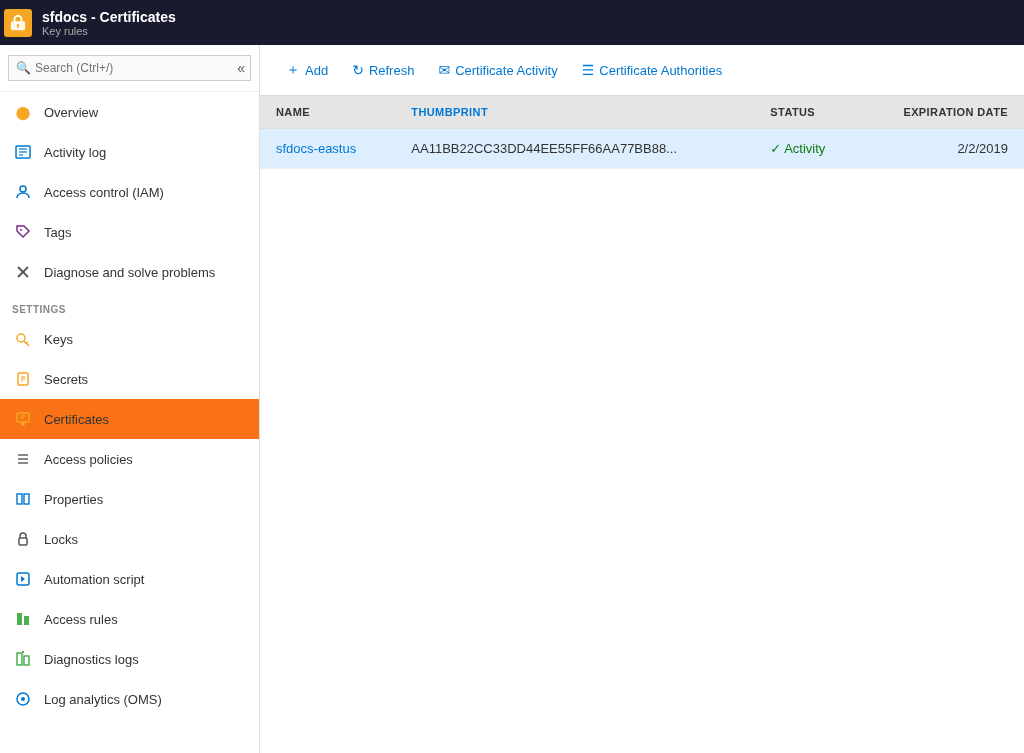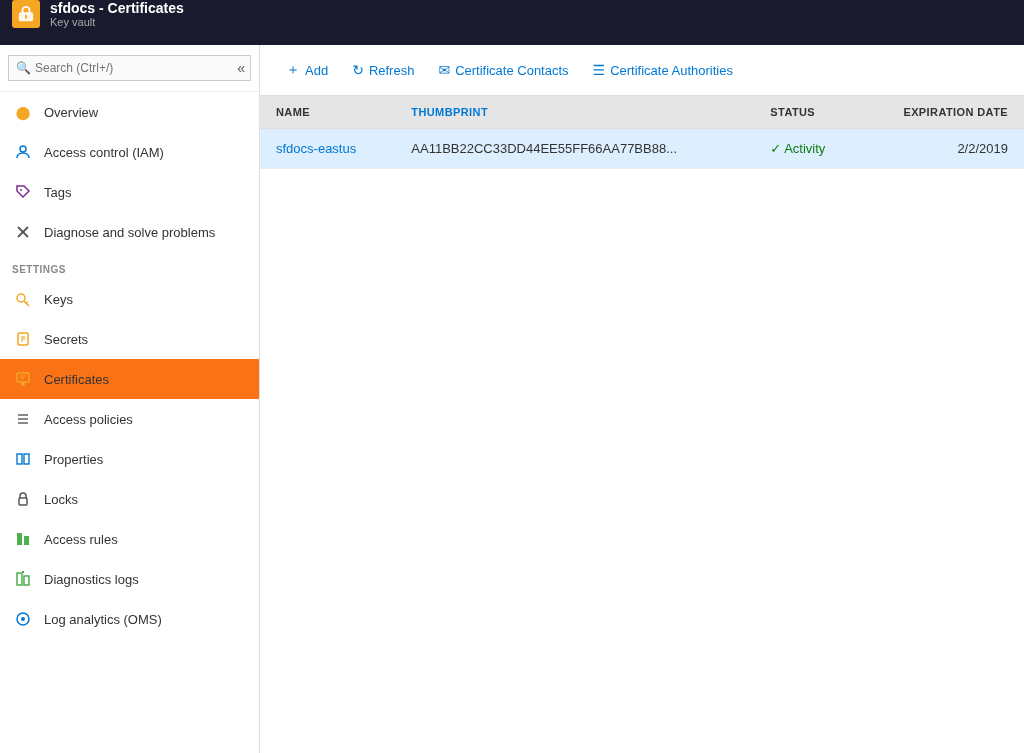--- a/index.html
+++ b/index.html
@@ -3,21 +3,22 @@
   <meta charset="utf-8">
   <style>
     * { box-sizing: border-box; margin: 0; padding: 0; }
     body { font-family: 'Segoe UI', Arial, sans-serif; font-size: 13px; background: #f0f0f0; display: flex; flex-direction: column; height: 753px; overflow: hidden; }
 
     
     .header {
       background: #1a1a2e;
       color: white;
       display: flex;
-      padding: 0 12px;
+      align-items: center;
+      padding: 0 4px;
       height: 45px;
       flex-shrink: 0;
     }
     .header-icon {
       width: 28px;
       height: 28px;
       background: #f5a623;
       border-radius: 3px;
       display: flex;
       align-items: center;
@@ -201,21 +202,21 @@
 <div class="header">
   <div class="header-icon">
     <svg viewBox="0 0 20 20" fill="white">
       <rect x="2" y="8" width="16" height="10" rx="2" fill="white" opacity="0.9"></rect>
       <circle cx="10" cy="6" r="4" fill="none" stroke="white" stroke-width="2"></circle>
       <rect x="9" y="11" width="2" height="4" fill="#f5a623"></rect>
     </svg>
   </div>
   <div>
     <div class="header-title">sfdocs - Certificates</div>
-    <div class="header-subtitle">Key vault</div>
+    <div class="header-subtitle">Key rules</div>
   </div>
 </div>
 
 <div class="main">
 
   <div class="sidebar">
     <div class="sidebar-search">
       <span class="search-icon">🔍</span>
       <input type="text" placeholder="Search (Ctrl+/)" style="">
       <span class="sidebar-collapse">«</span>
@@ -223,20 +224,31 @@
 
     <div class="sidebar-scroll">
 
       <div class="sidebar-item">
         <div class="item-icon" style="color:#f5a623;">⬤</div>
         <span class="item-label">Overview</span>
       </div>
       <div class="sidebar-item">
         <div class="item-icon" style="color:#0078d4;">
           <svg width="16" height="16" viewBox="0 0 16 16">
+              <rect x="1" y="2" width="14" height="12" rx="1" fill="none" stroke="#0078d4" stroke-width="1.5"></rect>
+              <line x1="4" y1="5" x2="12" y2="5" stroke="#0078d4" stroke-width="1.2"></line>
+              <line x1="4" y1="8" x2="12" y2="8" stroke="#0078d4" stroke-width="1.2"></line>
+              <line x1="4" y1="11" x2="8" y2="11" stroke="#0078d4" stroke-width="1.2"></line>
+            </svg>
+        </div>
+        <span class="item-label">Activity log</span>
+      </div>
+      <div class="sidebar-item">
+        <div class="item-icon" style="color:#0078d4;">
+          <svg width="16" height="16" viewBox="0 0 16 16">
               <circle cx="8" cy="5" r="3" fill="none" stroke="#0078d4" stroke-width="1.5"></circle>
               <path d="M2 14c0-3 2.5-5 6-5s6 2 6 5" fill="none" stroke="#0078d4" stroke-width="1.5"></path>
             </svg>
         </div>
         <span class="item-label">Access control (IAM)</span>
       </div>
       <div class="sidebar-item">
         <div class="item-icon" style="color:#7b2d8b;">
           <svg width="16" height="16" viewBox="0 0 16 16">
               <path d="M2 2h7l5 5-6 6-6-6V2z" fill="none" stroke="#7b2d8b" stroke-width="1.5"></path>
@@ -309,20 +321,29 @@
         <span class="item-label">Properties</span>
       </div>
       <div class="sidebar-item">
         <div class="item-icon" style="color:#555;">
           <svg width="16" height="16" viewBox="0 0 16 16">
               <rect x="4" y="7" width="8" height="7" rx="1" fill="none" stroke="#555" stroke-width="1.5"></rect>
               <path d="M5 7V5a3 3 0 0 1 6 0v2" fill="none" stroke="#555" stroke-width="1.5"></path>
             </svg>
         </div>
         <span class="item-label">Locks</span>
+      </div>
+      <div class="sidebar-item">
+        <div class="item-icon" style="color:#0078d4;">
+          <svg width="16" height="16" viewBox="0 0 16 16">
+              <rect x="2" y="2" width="12" height="12" rx="2" fill="none" stroke="#0078d4" stroke-width="1.5"></rect>
+              <path d="M6 5l4 3-4 3V5z" fill="#0078d4"></path>
+            </svg>
+        </div>
+        <span class="item-label">Automation script</span>
       </div>
 
 
       <div class="sidebar-item">
         <div class="item-icon" style="color:#4caf50;">
           <svg width="16" height="16" viewBox="0 0 16 16">
               <rect x="2" y="2" width="5" height="12" fill="#4caf50"></rect>
               <rect x="9" y="5" width="5" height="9" fill="#4caf50"></rect>
             </svg>
         </div>
@@ -356,21 +377,21 @@
       <button class="toolbar-btn">
         <span class="btn-icon">＋</span>
         <span>Add</span>
       </button>
       <button class="toolbar-btn">
         <span class="btn-icon">↻</span>
         <span>Refresh</span>
       </button>
       <button class="toolbar-btn">
         <span class="btn-icon">✉</span>
-        <span>Certificate Contacts</span>
+        <span>Certificate Activity</span>
       </button>
       <button class="toolbar-btn">
         <span class="btn-icon">☰</span>
         <span>Certificate Authorities</span>
       </button>
     </div>
 
     <div class="table-area">
       <table class="data-table">
         <thead>

